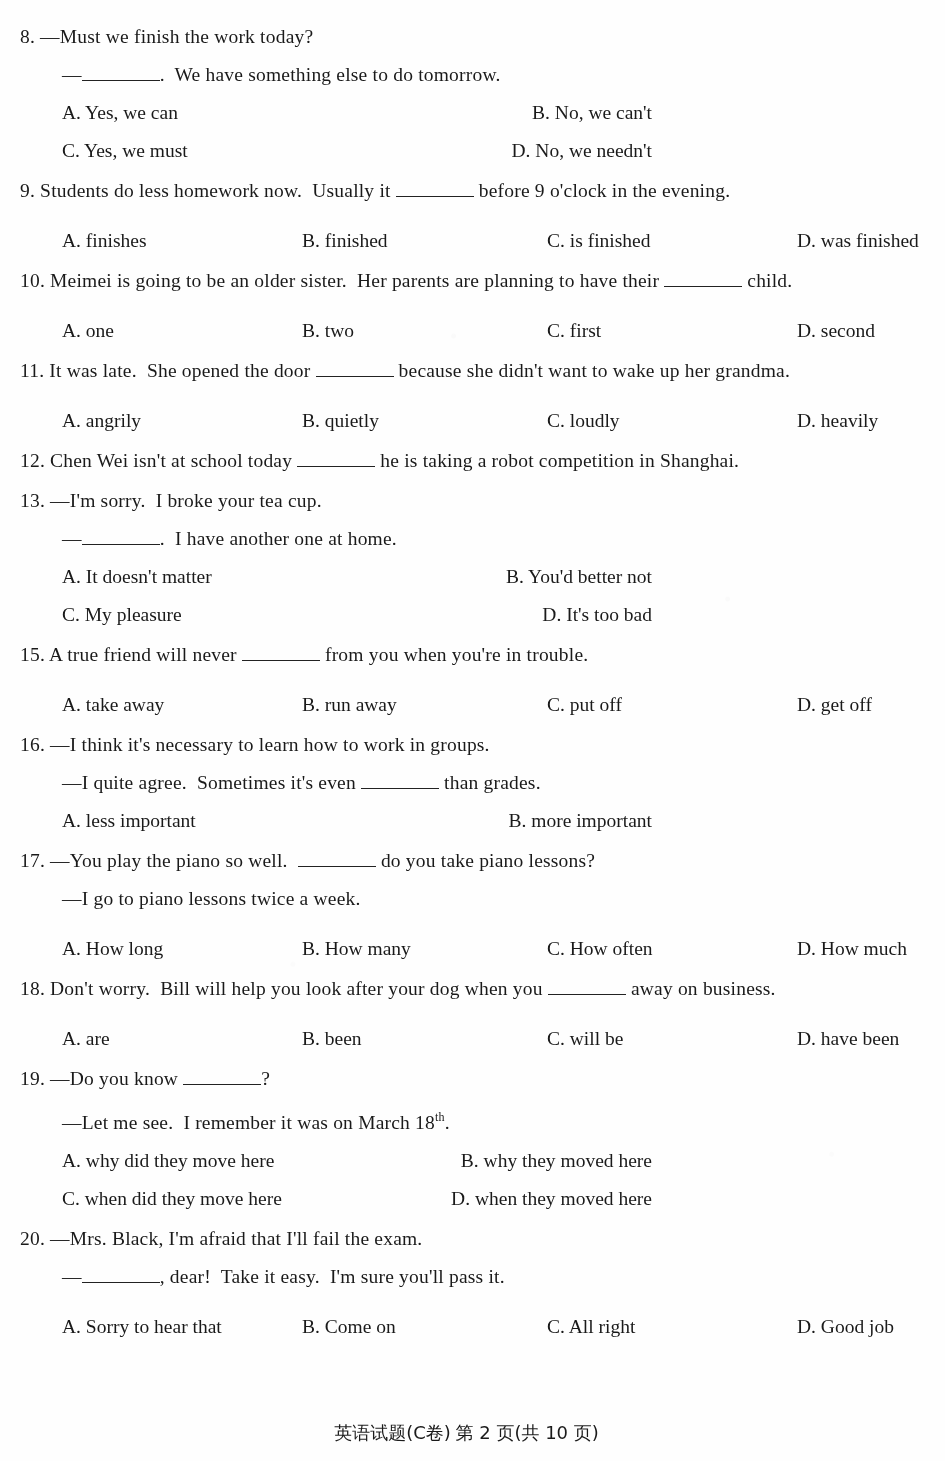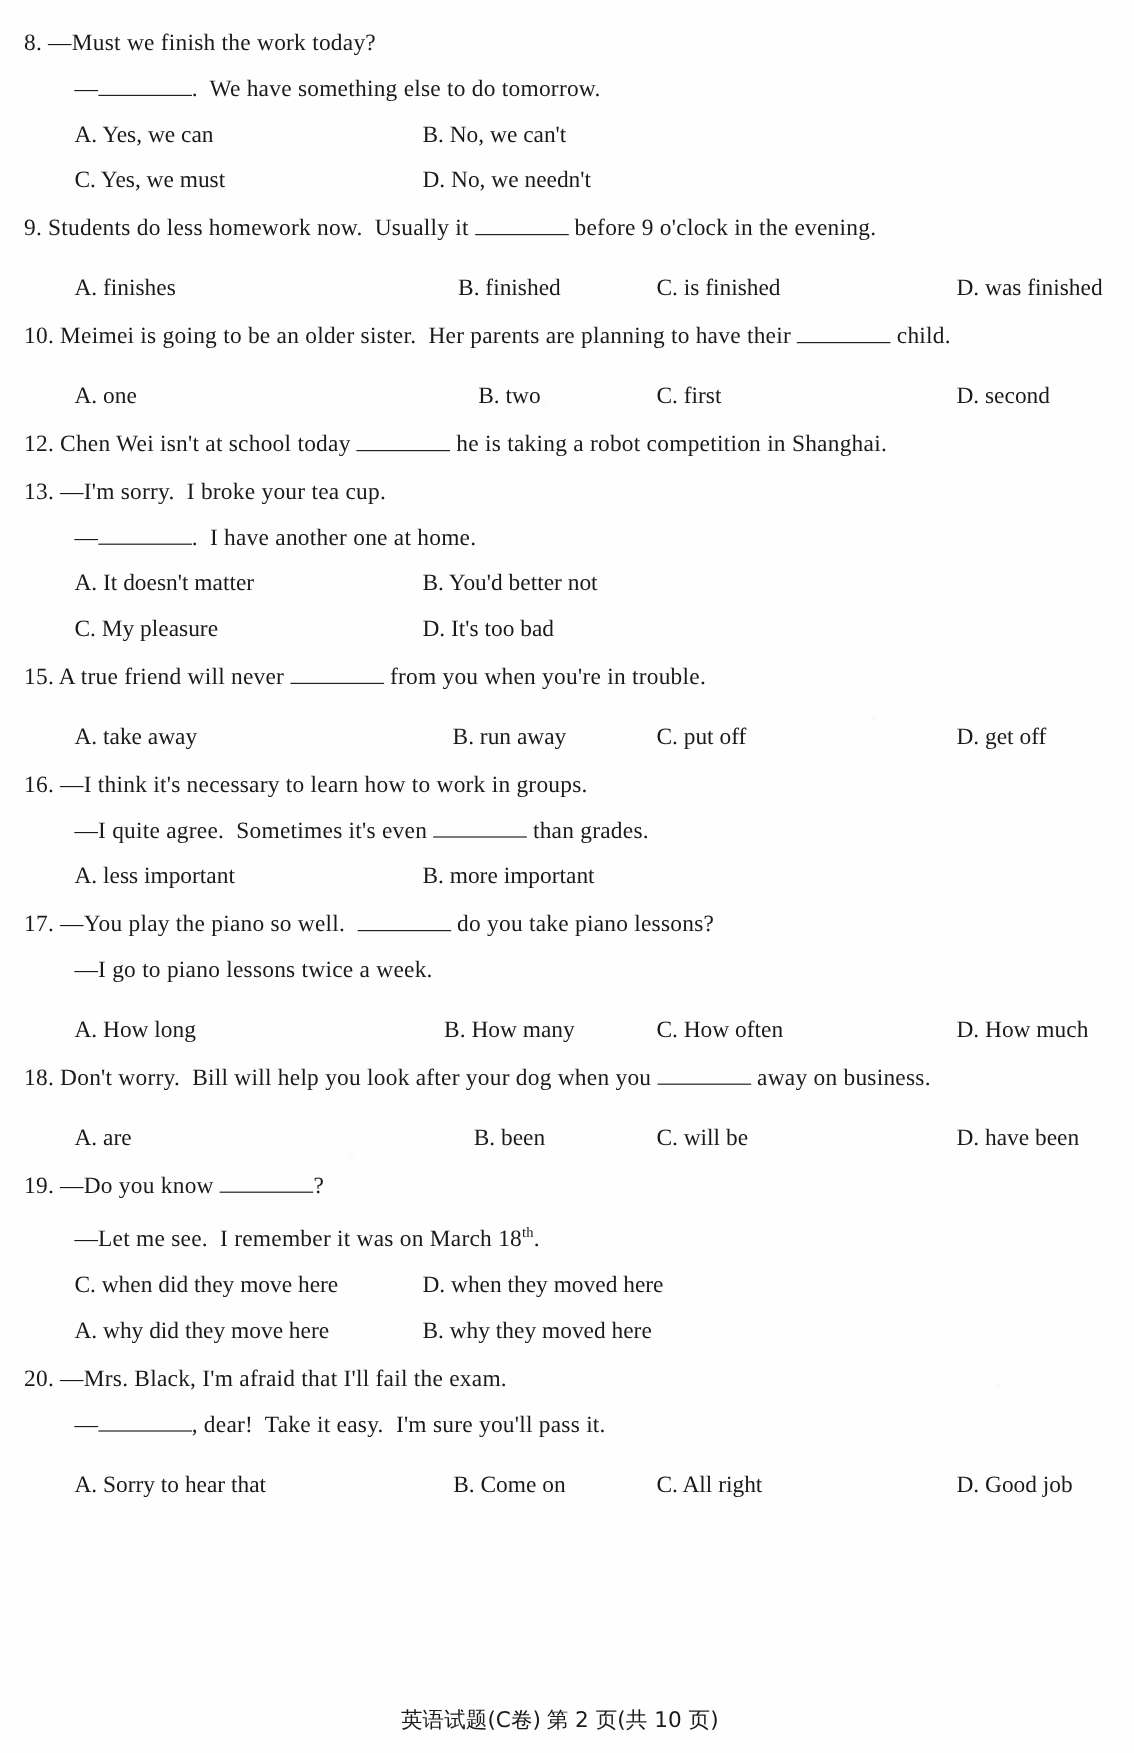--- a/index.html
+++ b/index.html
@@ -56,36 +56,36 @@
     display: block;
     padding-left: 44px;
     font-size: 19.5px;
     line-height: 38px;
   }
   .opts2 .col {
     display: inline-block;
     vertical-align: top;
   }
   .opts2 .c1 { width: 290px; }
-  .opts2 .c2 { width: 300px; }
+  .opts2 .c2 { width: 300px; text-align: right; }
 
   .opts4 {
     display: block;
     padding-left: 44px;
     font-size: 19.5px;
     line-height: 38px;
     white-space: nowrap;
   }
   .opts4 .col {
     display: inline-block;
     vertical-align: top;
     margin-top: 12px;
   }
   .opts4 .o1 { width: 240px; }
-  .opts4 .o2 { width: 245px; text-align: center; }
+  .opts4 .o2 { width: 245px; }
   .opts4 .o3 { width: 250px; }
   .opts4 .o4 { width: 150px; }
 
   .footer {
     position: absolute;
     left: 0;
     right: 12px;
     bottom: 16px;
     text-align: center;
     font-size: 19px;
@@ -123,20 +123,26 @@
     </div>
   </div>
 
   <div class="qblock">
     <div class="qline stem">10. Meimei is going to be an older sister.  Her parents are planning to have their <span class="blank"></span> child.</div>
     <div class="opts4">
       <span class="col o1">A. one</span><span class="col o2">B. two</span><span class="col o3">C. first</span><span class="col o4">D. second</span>
     </div>
   </div>
 
+  <div class="qblock">
+    <div class="qline stem">11. It was late.  She opened the door <span class="blank"></span> because she didn't want to wake up her grandma.</div>
+    <div class="opts4">
+      <span class="col o1">A. angrily</span><span class="col o2">B. quietly</span><span class="col o3">C. loudly</span><span class="col o4">D. heavily</span>
+    </div>
+  </div>
 
   <div class="qblock">
     <div class="qline stem">12. Chen Wei isn't at school today <span class="blank"></span> he is taking a robot competition in Shanghai.</div>
   </div>
 
   <div class="qblock">
     <div class="qline stem">13. —I'm sorry.  I broke your tea cup.</div>
     <div class="qline sub">—<span class="blank"></span>.  I have another one at home.</div>
     <div class="opts2">
       <span class="col c1">A. It doesn't matter</span><span class="col c2">B. You'd better not</span>
@@ -174,24 +180,24 @@
     <div class="qline stem">18. Don't worry.  Bill will help you look after your dog when you <span class="blank"></span> away on business.</div>
     <div class="opts4">
       <span class="col o1">A. are</span><span class="col o2">B. been</span><span class="col o3">C. will be</span><span class="col o4">D. have been</span>
     </div>
   </div>
 
   <div class="qblock">
     <div class="qline stem">19. —Do you know <span class="blank"></span>?</div>
     <div class="qline sub">—Let me see.  I remember it was on March 18<sup>th</sup>.</div>
     <div class="opts2">
+      <span class="col c1">A. why did they move here</span><span class="col c2">B. why they moved here</span>
+    </div>
+    <div class="opts2">
       <span class="col c1">C. when did they move here</span><span class="col c2">D. when they moved here</span>
-    </div>
-    <div class="opts2">
-      <span class="col c1">A. why did they move here</span><span class="col c2">B. why they moved here</span>
     </div>
   </div>
 
   <div class="qblock">
     <div class="qline stem">20. —Mrs. Black, I'm afraid that I'll fail the exam.</div>
     <div class="qline sub">—<span class="blank"></span>, dear!  Take it easy.  I'm sure you'll pass it.</div>
     <div class="opts4">
       <span class="col o1">A. Sorry to hear that</span><span class="col o2">B. Come on</span><span class="col o3">C. All right</span><span class="col o4">D. Good job</span>
     </div>
   </div>

